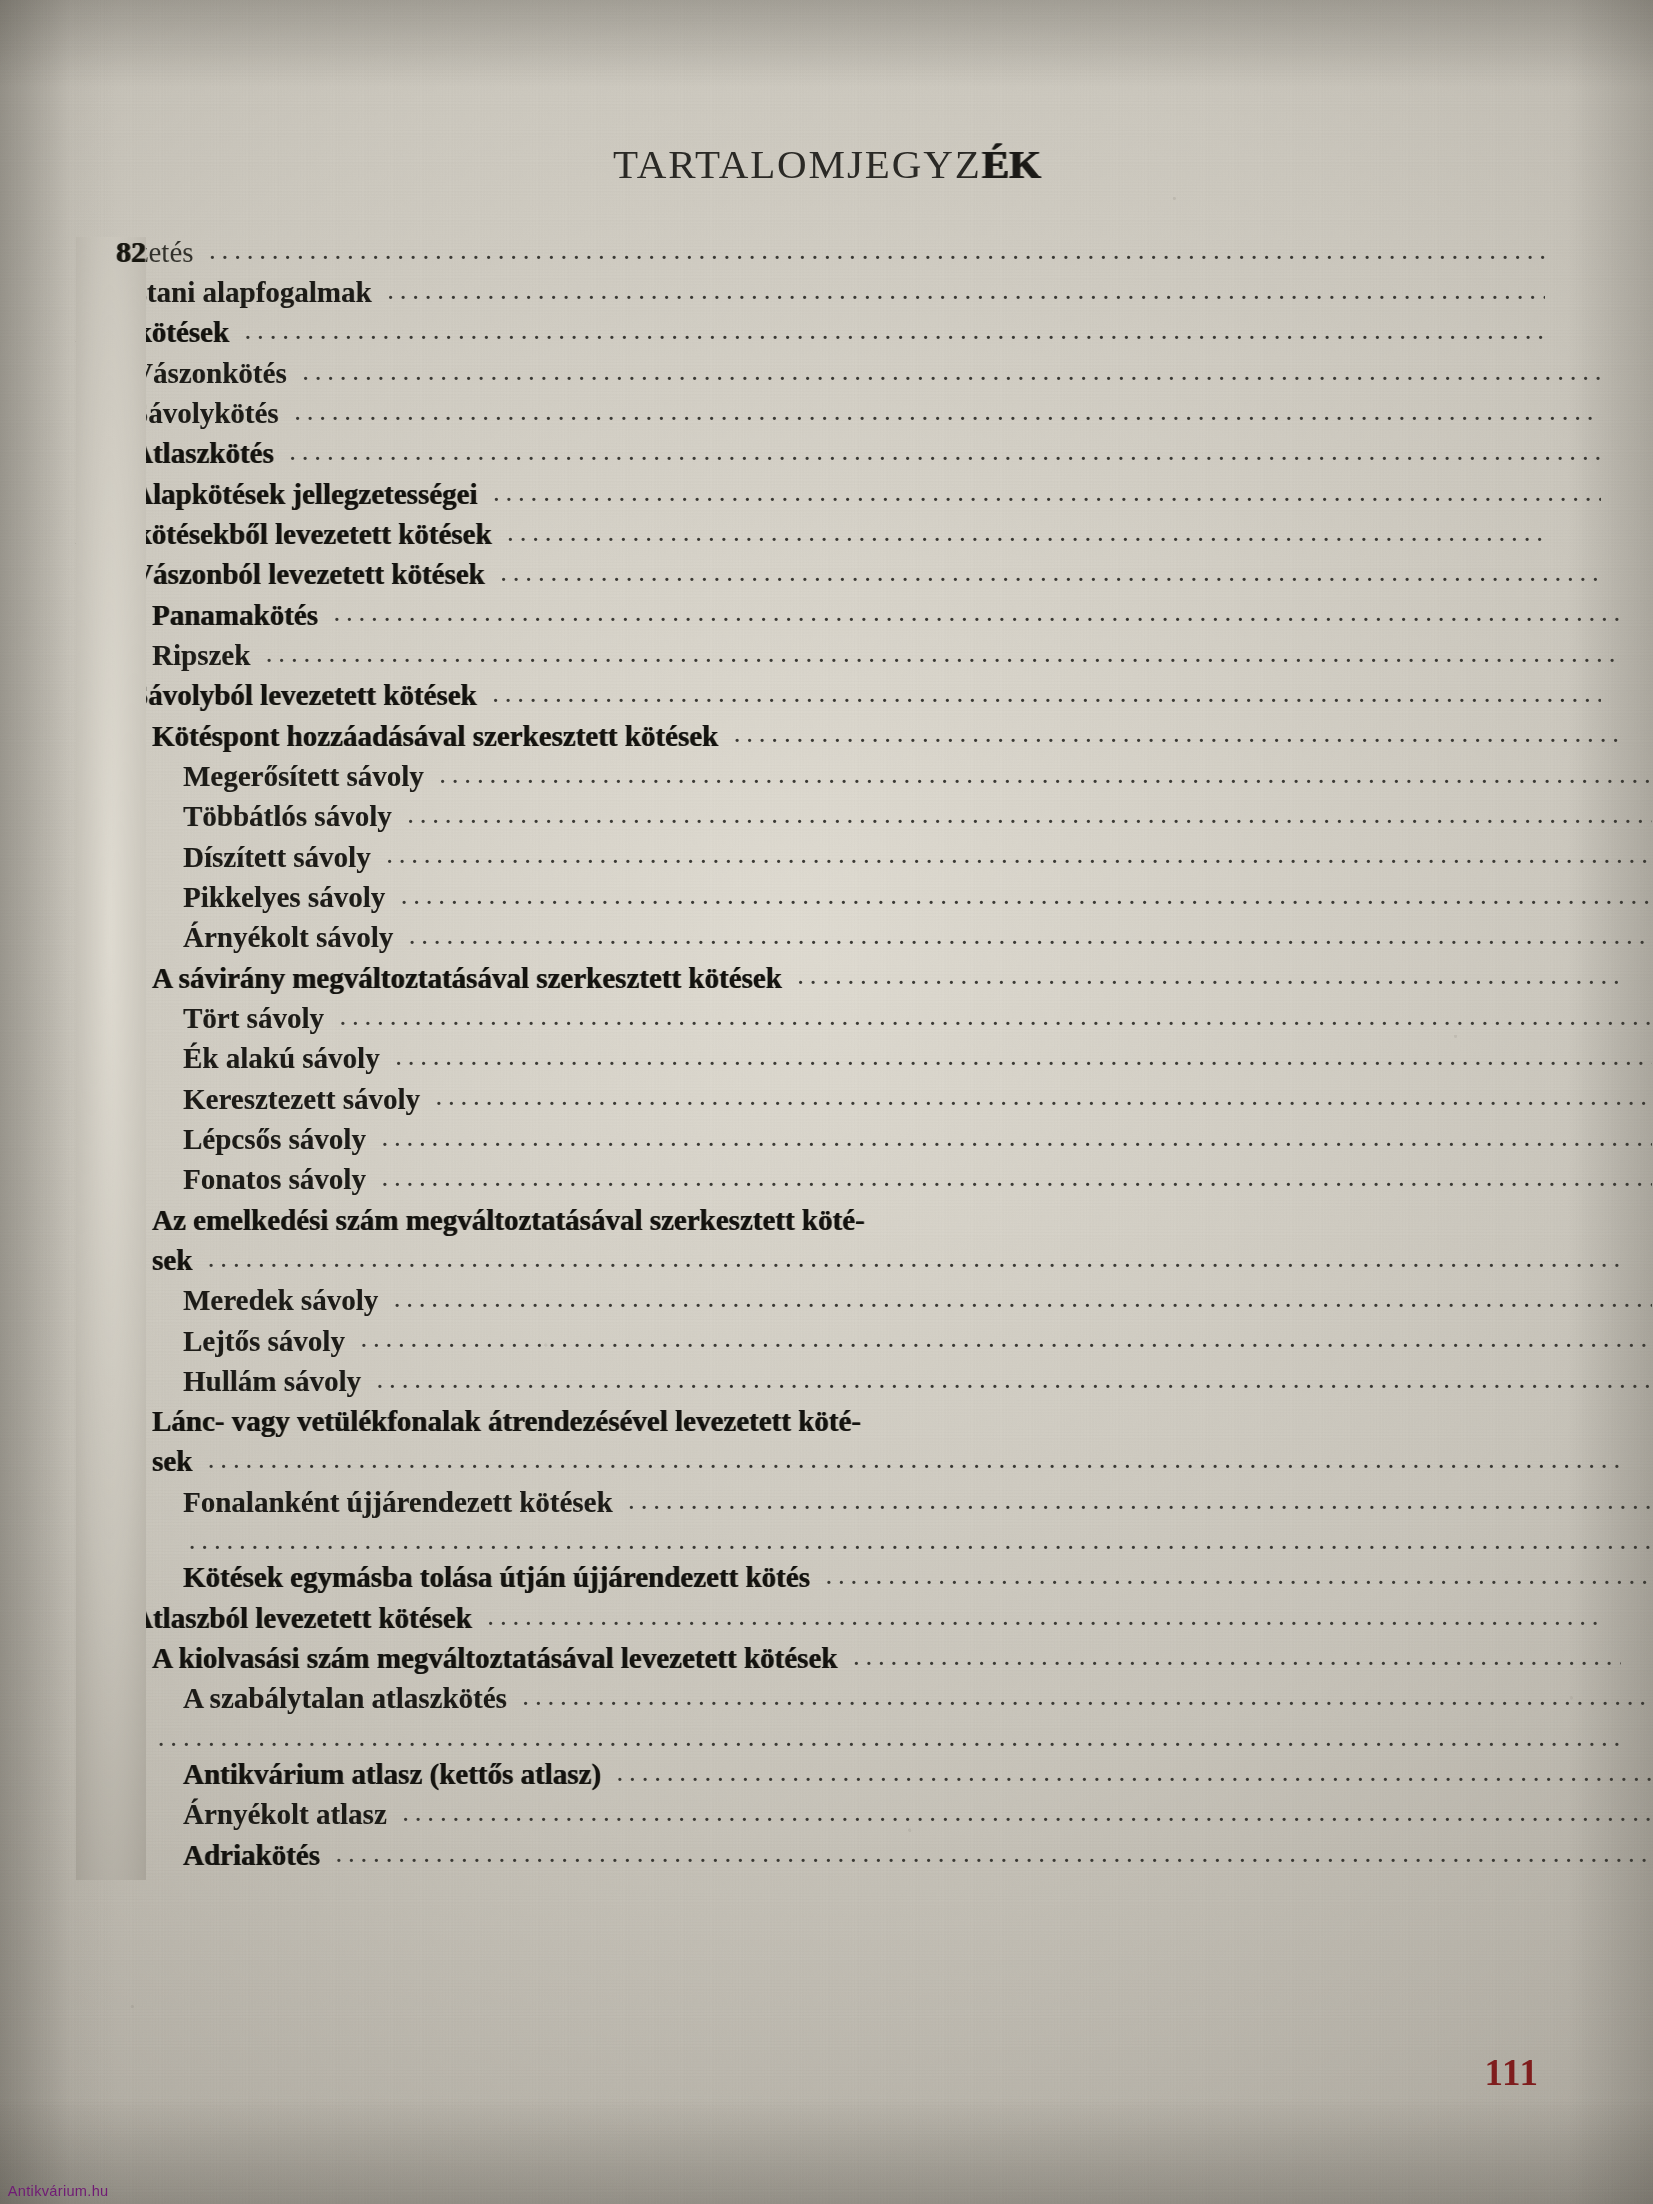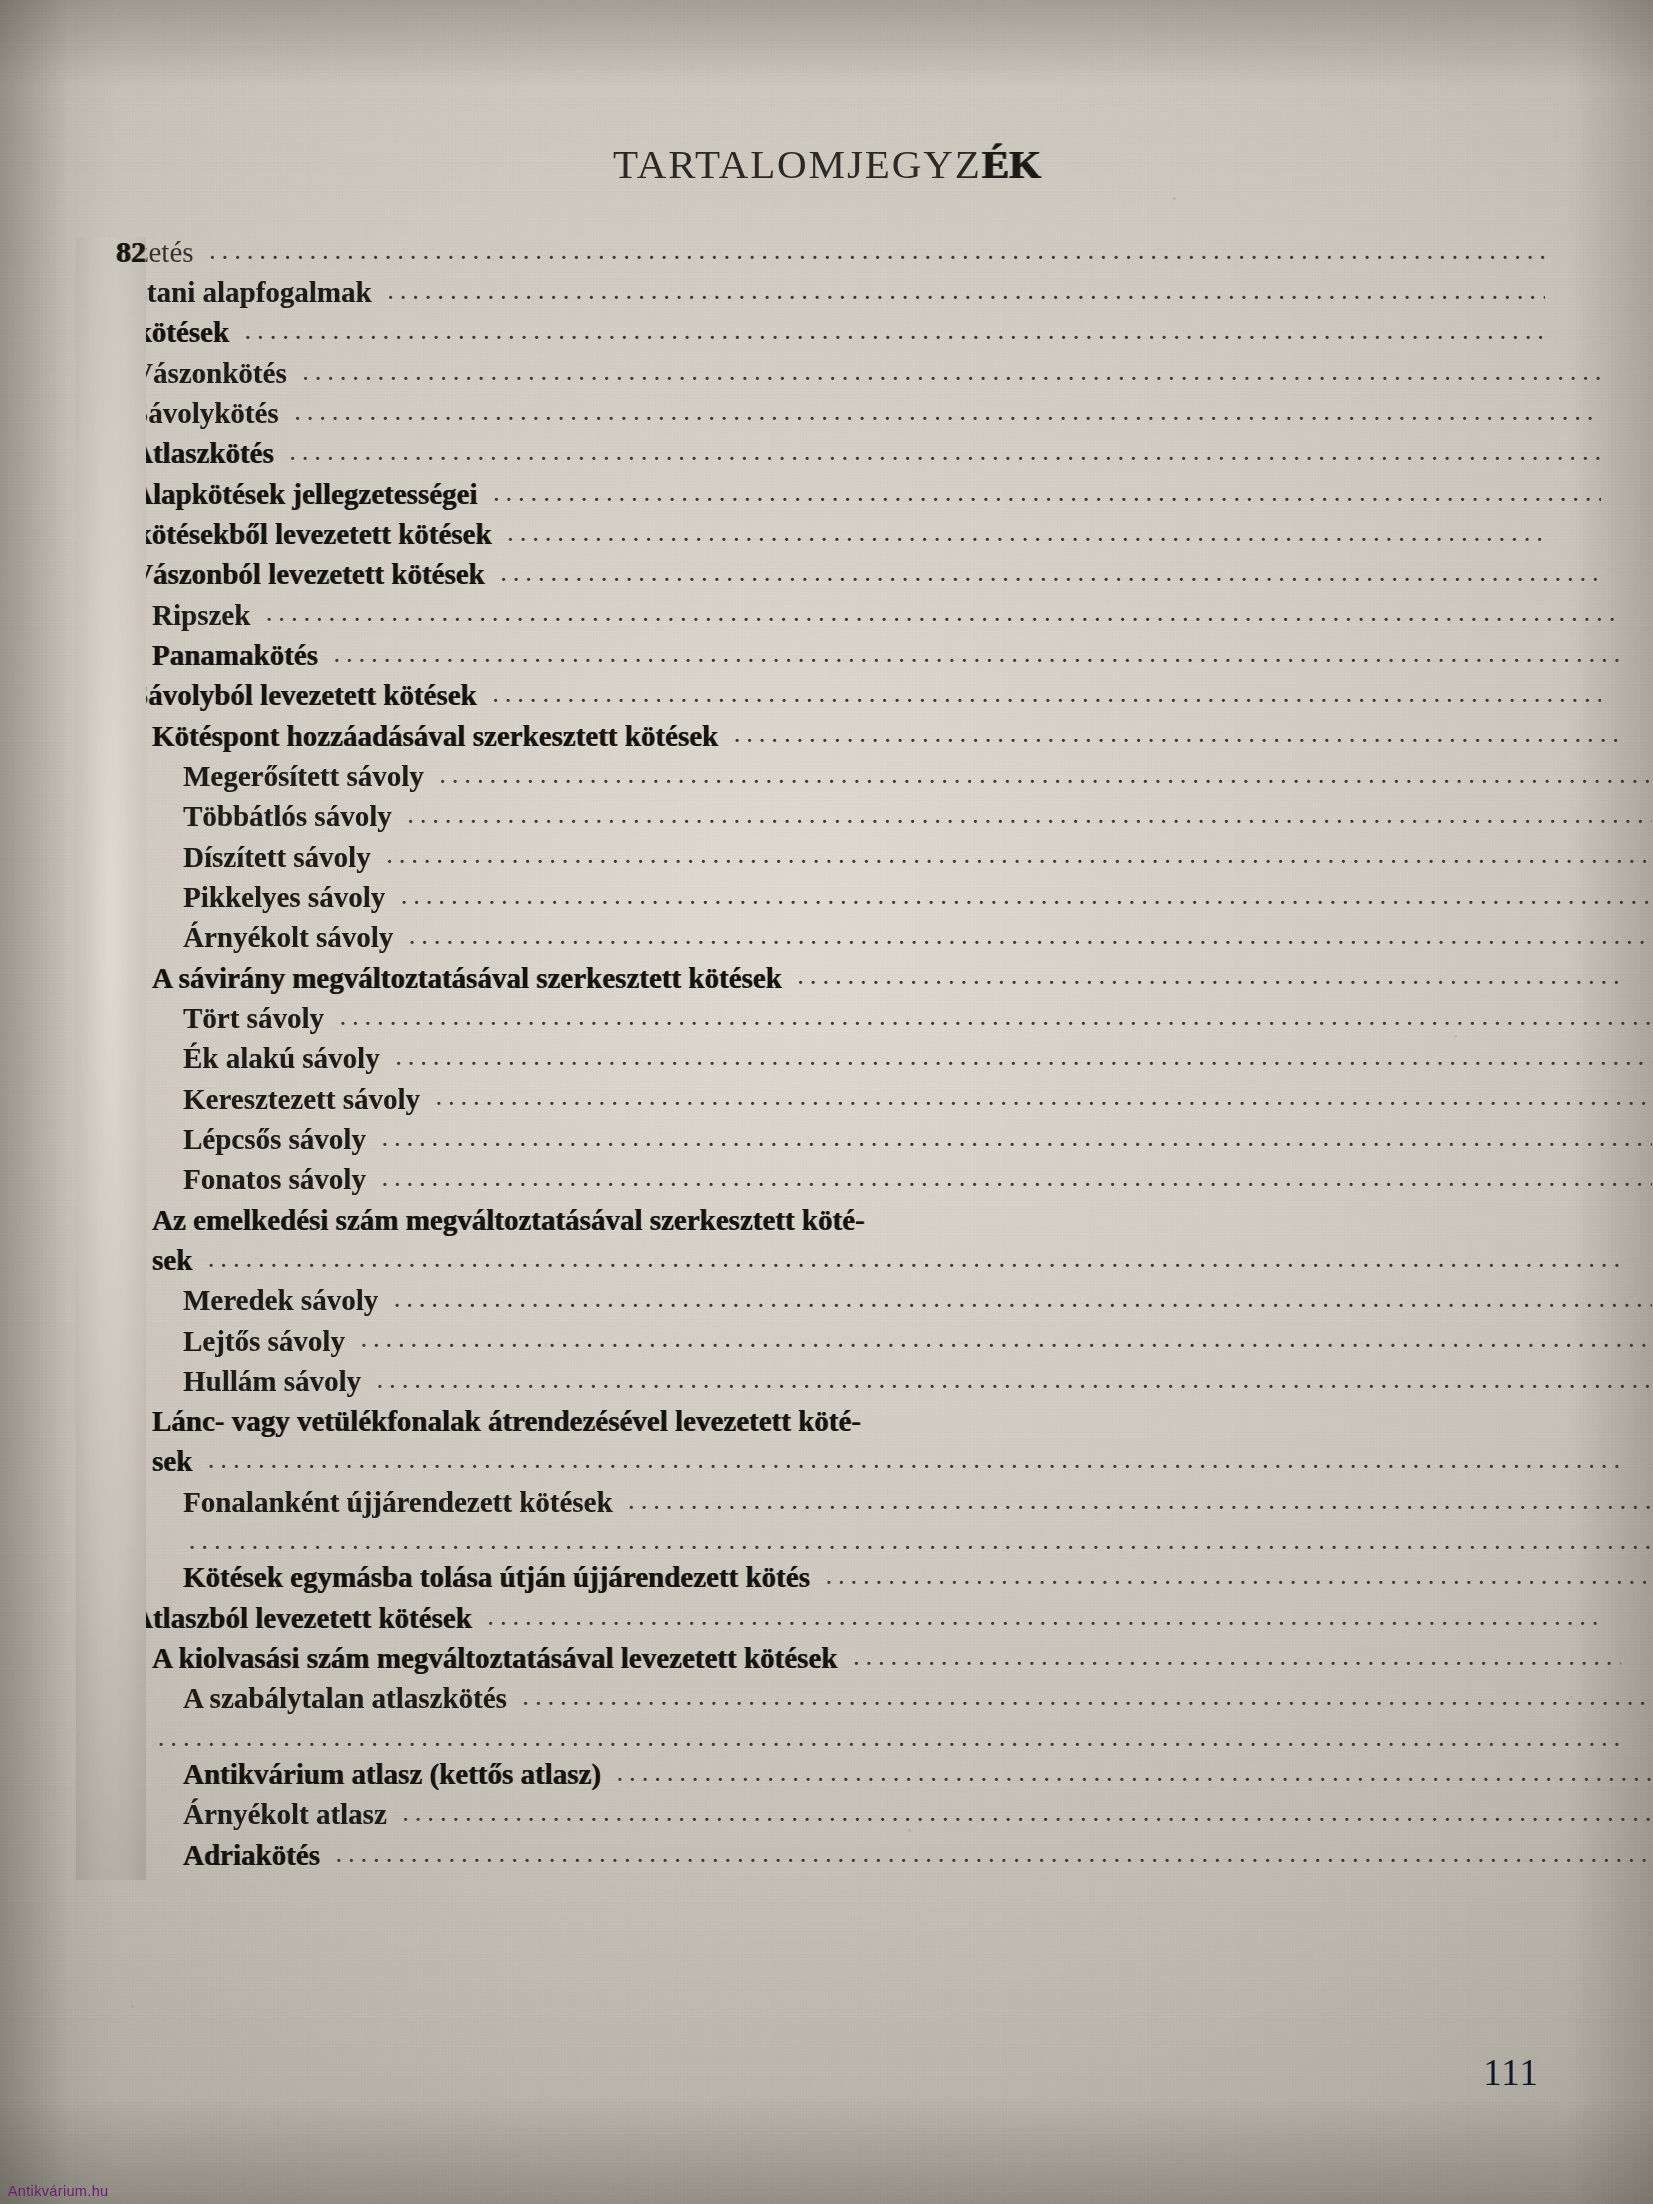--- a/index.html
+++ b/index.html
@@ -159,22 +159,22 @@
     font-weight: bold;
     color: #17160f;
     text-shadow: 1px 0 0 rgba(20,19,13,0.6), -0.8px 0.4px 0 rgba(20,19,13,0.45);
   }
 
   .folio {
     position: absolute;
     right: 115px;
     bottom: 115px;
     font-size: 37px;
-    font-weight: normal;
-    color: #0f172a;
+    font-weight: bold;
+    color: #7f1d1d;
     letter-spacing: 1px;
   }
 
   .watermark {
     position: absolute;
     left: 7.8px;
     bottom: 5.8px;
     font-family: "Liberation Sans", sans-serif;
     font-size: 14.6px;
     color: #701a75;
@@ -249,29 +249,29 @@
       <div class="row lvl0 ink-heavy pg-heavy">
         <span class="label">Alapkötésekből levezetett kötések</span>
         <span class="leader"></span>
         <span class="page">37</span>
       </div>
       <div class="row lvl1 ink-heavy pg-heavy">
         <span class="label">Vászonból levezetett kötések</span>
         <span class="leader"></span>
         <span class="page">37</span>
       </div>
+      <div class="row lvl2 ink-heavy pg-heavy">
+        <span class="label">Panamakötés</span>
+        <span class="leader"></span>
+        <span class="page">47</span>
+      </div>
       <div class="row lvl2 ink-mid pg-heavy">
         <span class="label">Ripszek</span>
         <span class="leader"></span>
         <span class="page">37</span>
-      </div>
-      <div class="row lvl2 ink-heavy pg-heavy">
-        <span class="label">Panamakötés</span>
-        <span class="leader"></span>
-        <span class="page">47</span>
       </div>
       <div class="row lvl1 ink-heavy pg-heavy">
         <span class="label">Sávolyból levezetett kötések</span>
         <span class="leader"></span>
         <span class="page">51</span>
       </div>
       <div class="row lvl2 ink-heavy pg-smudge">
         <span class="label">Kötéspont hozzáadásával   szerkesztett kötések</span>
         <span class="leader"></span>
         <span class="page">52</span>

